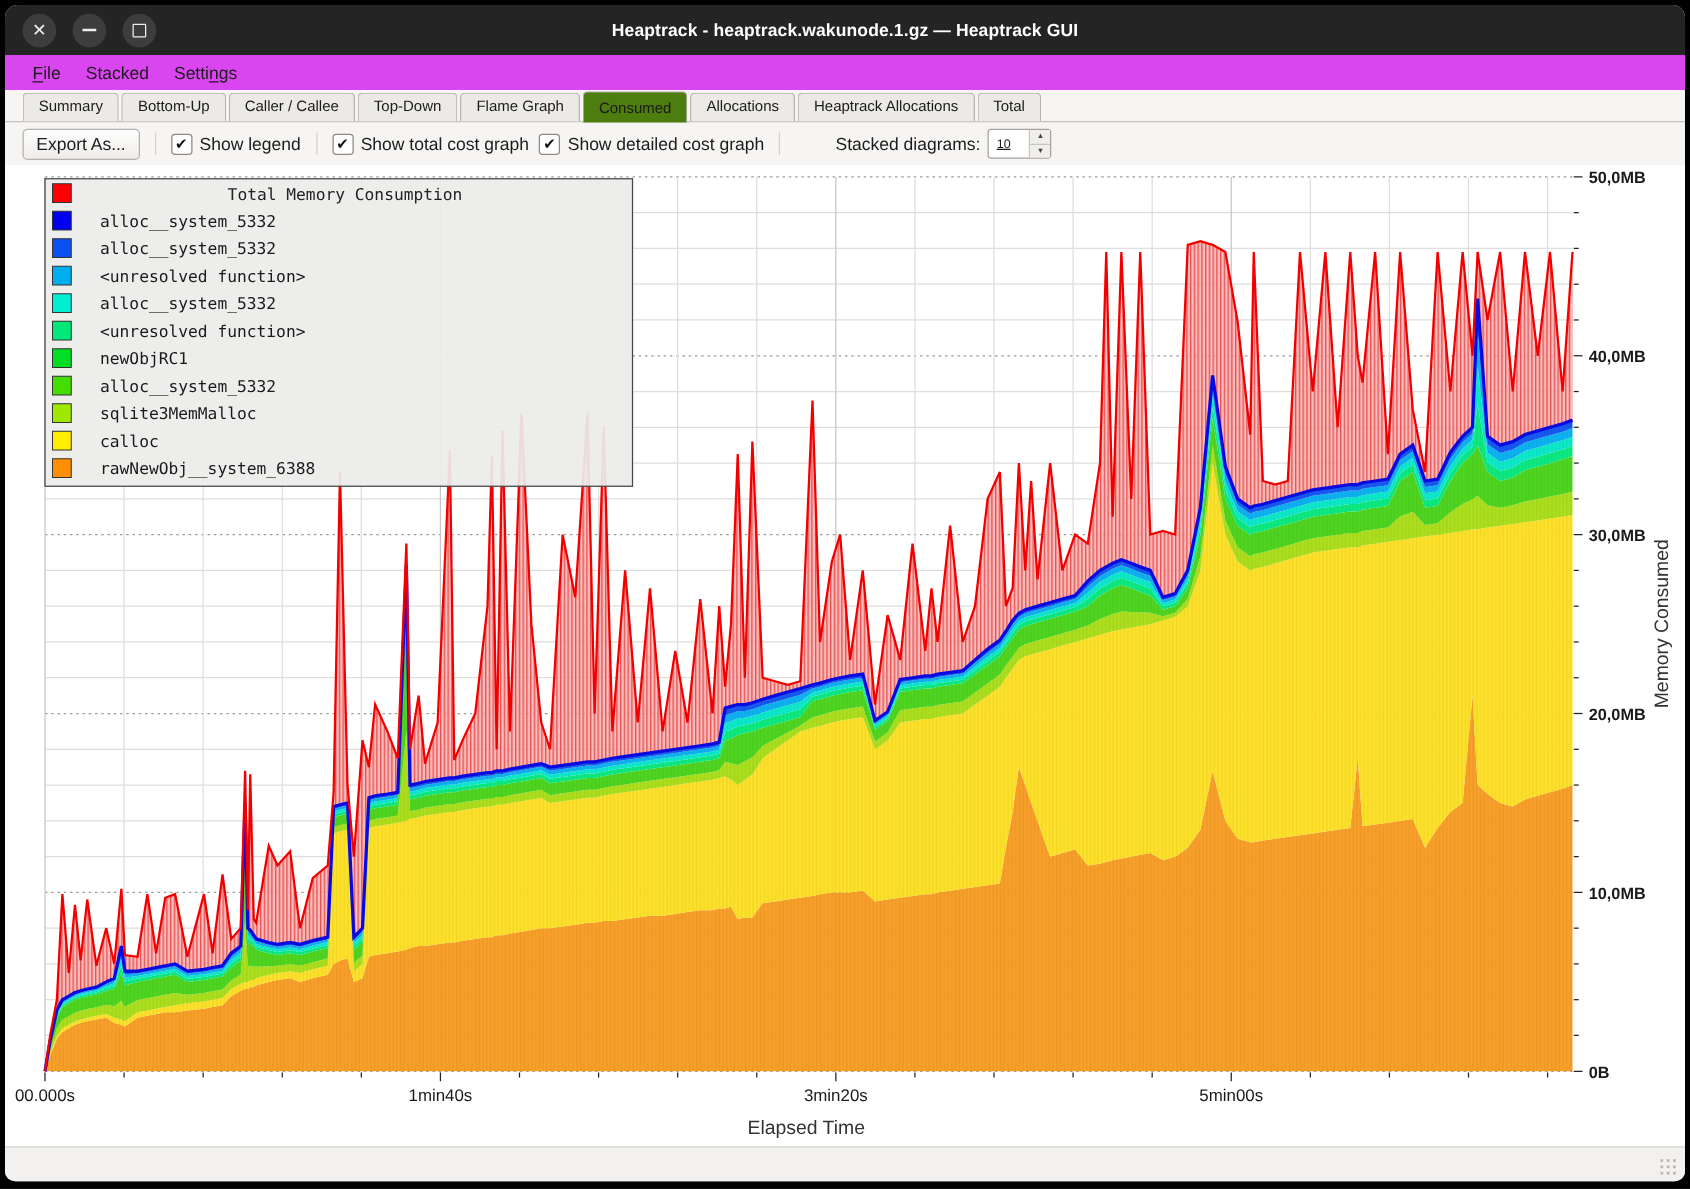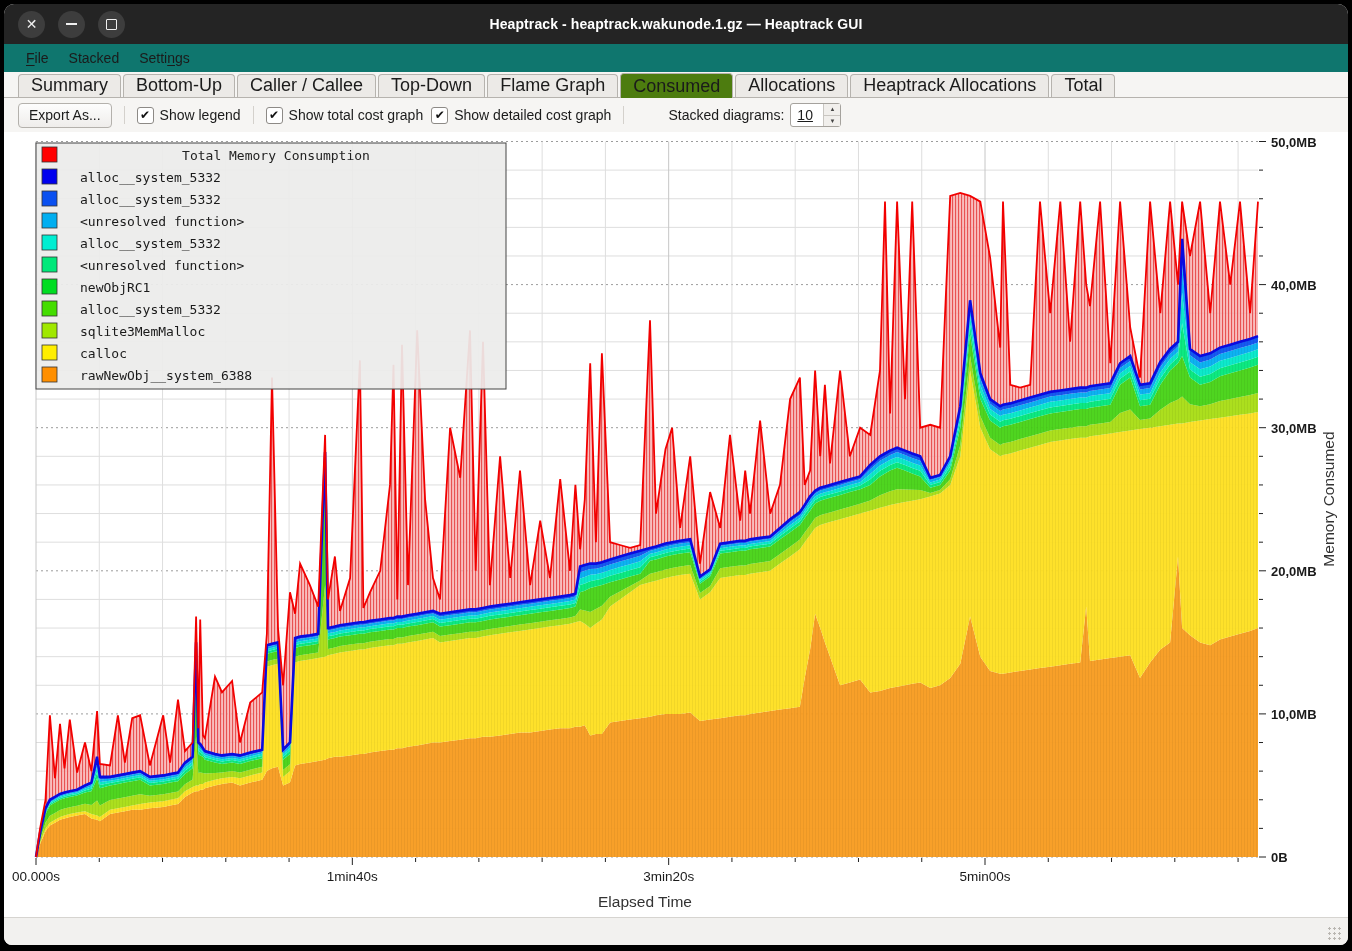--- a/index.html
+++ b/index.html
@@ -9,45 +9,45 @@
   
   .titlebar{height:40px;background:#242424;display:flex;align-items:center;position:relative;}
   .winbtns{display:flex;gap:13px;margin-left:14px;z-index:2;}
   .winbtn{width:27px;height:27px;border-radius:50%;background:#3d3d3d;color:#efefef;
     display:flex;align-items:center;justify-content:center;font-size:14px;cursor:default;}
   .winbtn .minus{display:block;width:11px;border-top:2px solid #efefef;}
   .winbtn .square{display:block;width:9px;height:9px;border:1.5px solid #efefef;border-radius:1px;}
   .title-text{position:absolute;left:0;right:0;text-align:center;color:#fff;font-size:14px;
     font-weight:bold;letter-spacing:.1px;}
   
-  .menubar{height:28px;background:#0f766e;display:flex;align-items:center;padding-left:12px;
+  .menubar{height:28px;background:#d946ef;display:flex;align-items:center;padding-left:12px;
     font-size:14px;color:#1b1b1b;}
   .menu-item{padding:3px 10px;}
   .menu-item u{text-decoration:underline;text-underline-offset:2px;}
   
   .tabbar{height:26px;background:#f6f5f3;display:flex;align-items:flex-end;padding-left:14px;
     border-bottom:1px solid #b6b3ae;box-sizing:border-box;}
-  .tab{font-size:18px;color:#1b1b1b;background:#eceae7;border:1px solid #b6b3ae;
+  .tab{font-size:12px;color:#1b1b1b;background:#eceae7;border:1px solid #b6b3ae;
     border-bottom:none;border-radius:4px 4px 0 0;padding:2px 12px 3px;margin-right:2px;height:17px;
     line-height:17px;white-space:nowrap;}
   .tab.active{background:#4d7c0f;padding-top:4px;position:relative;top:1px;font-weight:400;}
   
   .toolbar{height:34px;background:#f6f5f3;display:flex;align-items:center;padding-left:14px;
     font-size:14px;color:#1b1b1b;gap:8px;}
   .btn{background:linear-gradient(#fdfdfd,#efedeb);border:1px solid #b4b1ac;border-radius:4px;
     padding:3px 10px 4px;font-size:14px;color:#1b1b1b;}
   .tsep{width:1px;height:18px;background:#d4d1cc;margin:0 4px;}
   .cbgroup{display:flex;align-items:center;gap:6px;}
   .cbox{width:15px;height:15px;background:#fff;border:1px solid #8d8a86;border-radius:3px;
     display:inline-flex;align-items:center;justify-content:center;font-size:12px;color:#111;
     line-height:15px;}
   .spinwrap{display:flex;align-items:center;gap:6px;margin-left:32px;}
   .spinbox{display:flex;border:1px solid #a5a29d;border-radius:3px;background:#fff;height:22px;
     align-items:stretch;}
-  .spinval{width:26px;display:flex;align-items:center;padding-left:6px;font-size:14px;text-decoration:underline;}
+  .spinval{width:26px;display:flex;align-items:center;padding-left:6px;font-size:10px;text-decoration:underline;}
   .steppers{display:flex;flex-direction:column;border-left:1px solid #c9c6c1;width:16px;}
   .step{flex:1;display:flex;align-items:center;justify-content:center;font-size:6px;color:#444;
     background:#f1efec;}
   .step:first-child{border-bottom:1px solid #c9c6c1;}
   
   .chartarea{position:relative;background:#fff;height:785px;}
   .statusbar{height:28px;background:#f2f1ef;border-top:1px solid #d6d4d0;position:relative;}
   .grip{position:absolute;right:6px;bottom:5px;width:14px;height:14px;
     background-image:radial-gradient(#b9b6b1 1px,transparent 1.2px);
     background-size:5px 5px;background-position:bottom right;}

